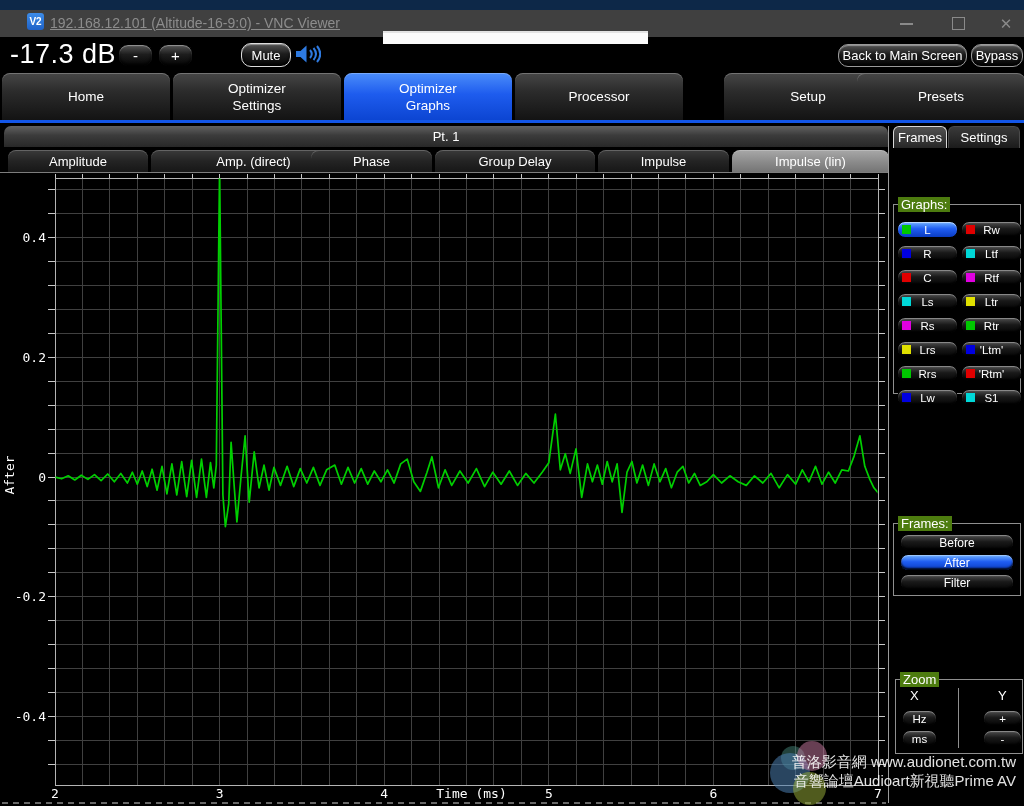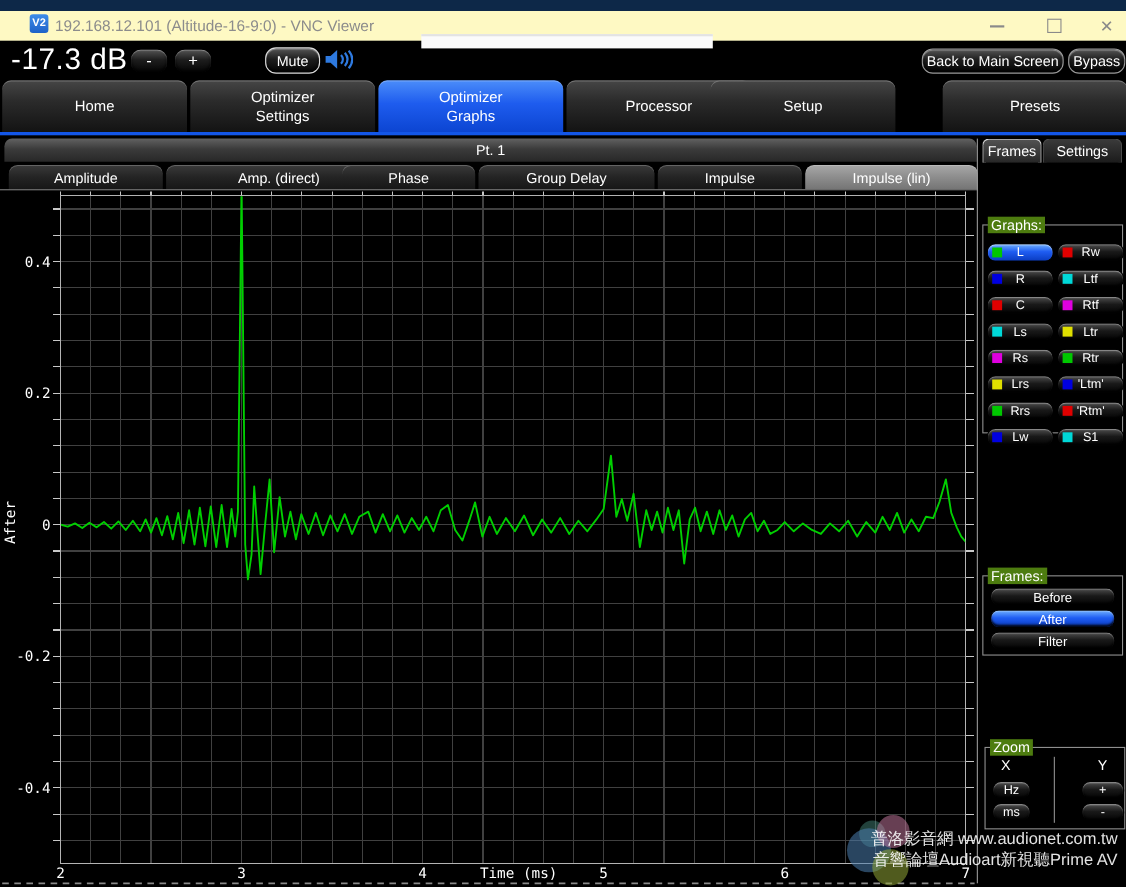--- a/index.html
+++ b/index.html
@@ -1,25 +1,25 @@
 <!DOCTYPE html>
 <html><head>
 <meta charset="utf-8">
 <style>
   html,body{margin:0;padding:0;background:#000;}
   #page{position:relative;width:1024px;height:806px;background:#000;overflow:hidden;
         font-family:"Liberation Sans",sans-serif;-webkit-font-smoothing:antialiased;}
   
   #top-strip{position:absolute;left:0;top:0;width:1024px;height:10px;
              background:linear-gradient(90deg,#0c2647,#123párty 50%,#0c2647);background:#0d2848;}
-  #titlebar{position:absolute;left:0;top:10px;width:1024px;height:27px;background:#fef9c3;}
+  #titlebar{position:absolute;left:0;top:10px;width:1024px;height:27px;background:#404040;}
   #vnc-logo{position:absolute;left:27px;top:3px;width:17px;height:17px;border-radius:3px;
             background:linear-gradient(#3d8ce8,#1e62c8);color:#fff;font-size:10px;font-weight:bold;
             display:flex;align-items:center;justify-content:center;}
-  #win-title{position:absolute;left:50px;top:0;line-height:27px;font-size:14px;color:#8c8c8c;white-space:nowrap;}
+  #win-title{position:absolute;left:50px;top:0;line-height:27px;font-size:14px;color:#8c8c8c;white-space:nowrap;text-decoration:underline;}
   .winbtn{position:absolute;top:0;height:27px;display:flex;align-items:center;justify-content:center;}
   #btn-min{left:889px;width:34px;}
   #btn-min i{display:block;width:13px;height:2px;background:#8a8a8a;}
   #btn-max{left:941px;width:34px;}
   #btn-max i{display:block;width:11px;height:11px;border:1.5px solid #8a8a8a;}
   #btn-close{left:988px;width:36px;color:#8a8a8a;font-size:15px;}
   
   #white-strip{position:absolute;left:383px;top:31px;width:265px;height:11px;background:#fbfbfb;
                border-top:2px solid #e3e3e3;z-index:5;}
   
@@ -145,21 +145,21 @@
   <div class="pill" id="btn-back">Back to Main Screen</div>
   <div class="pill" id="btn-bypass">Bypass</div>
 
   <div id="main-tabs">
       <div class="main-tab" style="left: 2px;">Home</div>
       <div class="main-tab" style="left: 173px;">Optimizer
 Settings</div>
       <div class="main-tab active" style="left: 344px;">Optimizer
 Graphs</div>
       <div class="main-tab" style="left: 515px;">Processor</div>
-      <div class="main-tab" style="left: 646px;">Setup</div>
+      <div class="main-tab" style="left: 724px;">Setup</div>
       <div class="main-tab" style="left: 857px;">Presets</div>
     </div>
   <div id="blue-line"></div>
 
   <div id="pt-bar">Pt. 1</div>
   <div class="side-tab" id="tab-display">Frames</div>
   <div class="side-tab" id="tab-settings">Settings</div>
 
   <div id="sub-tabs">
       <div class="sub-tab" style="left: 8px; width: 140px;">Amplitude</div>

